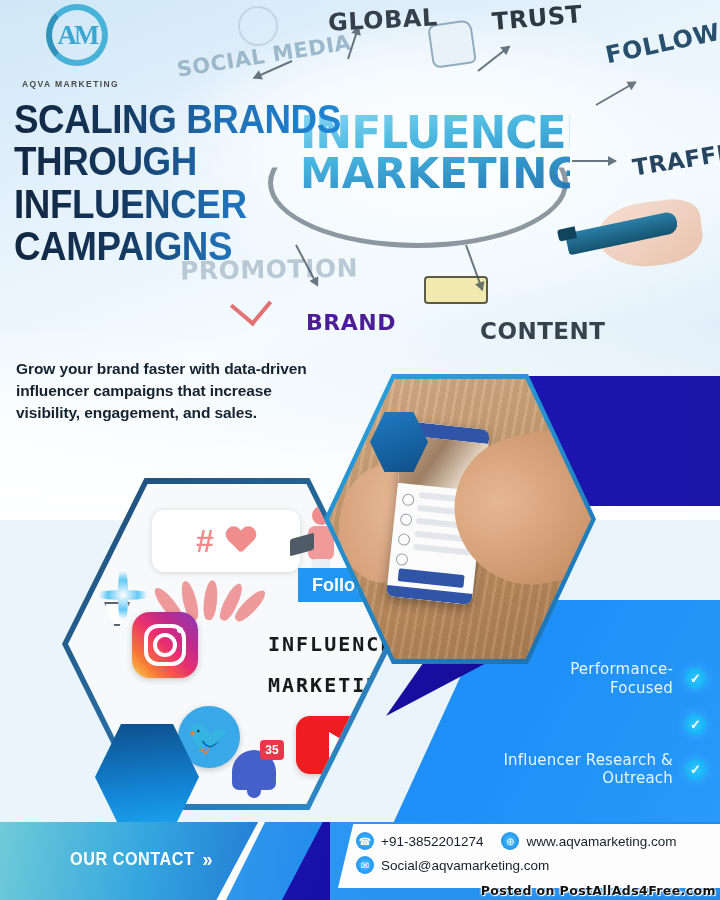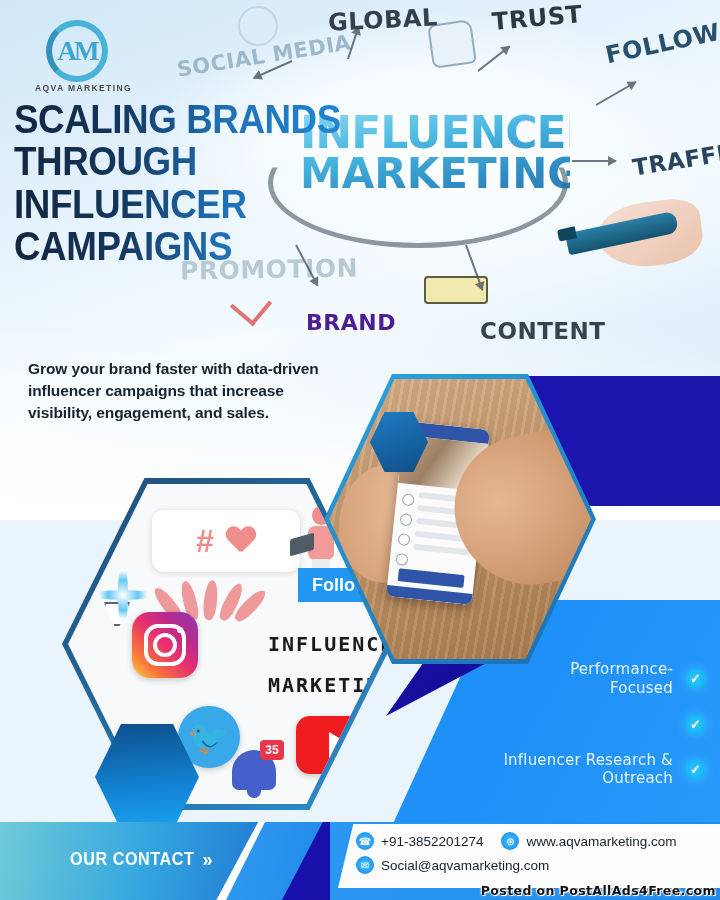--- a/index.html
+++ b/index.html
@@ -81,34 +81,34 @@
     font-family:"Liberation Sans", sans-serif;
     font-weight:900; font-size:40px; line-height:1.06;
     letter-spacing:-.5px; text-transform:uppercase;
     transform:scaleX(.92); transform-origin:left center;
   }
   .headline span { display:block;
     background:linear-gradient(95deg,#12263f 0%,#14365c 32%,#1f6fb5 62%,#1f86d6 100%);
     -webkit-background-clip:text; background-clip:text; color:transparent; }
 
   .subtext {
-    position:absolute; left:28px; top:358px; width:320px; z-index:6;
+    position:absolute; left:16px; top:358px; width:320px; z-index:6;
     font-size:15.5px; line-height:1.42; font-weight:700; color:#16222e;
     letter-spacing:-.1px;
   }
 
   
-  .logo { position:absolute; left:22px; top:20px; z-index:8; width:110px; text-align:right; }
+  .logo { position:absolute; left:22px; top:4px; z-index:8; width:110px; text-align:left; }
   .logo .mark { width:62px; height:62px; margin:0 auto; position:relative; }
   .logo .mark .ring { position:absolute; inset:0; border-radius:50%;
       border:6px solid #49b2d8; border-left-color:#2f93bb; }
   .logo .mark .am { position:absolute; inset:0; display:flex; align-items:center;
       justify-content:center; font-weight:900; font-size:27px; color:#3ba6d0;
       font-family:"Liberation Serif", serif; letter-spacing:-3px; }
-  .logo .name { margin-top:1px; font-size:8.5px; letter-spacing:1.4px;
+  .logo .name { margin-top:13px; font-size:8.5px; letter-spacing:1.4px;
       color:#4a4a4a; font-weight:600; }
 
   
   .hex { position:absolute; clip-path:polygon(25% 0%,75% 0%,100% 50%,75% 100%,25% 100%,0% 50%); }
 
   
   .hex-left { left:62px; top:478px; width:330px; height:332px; z-index:5;
               background:linear-gradient(140deg,#1f4b75,#2e8fd0); padding:6px; }
   .hex-left .inner { width:100%; height:100%;
       clip-path:polygon(25% 0%,75% 0%,100% 50%,75% 100%,25% 100%,0% 50%);

